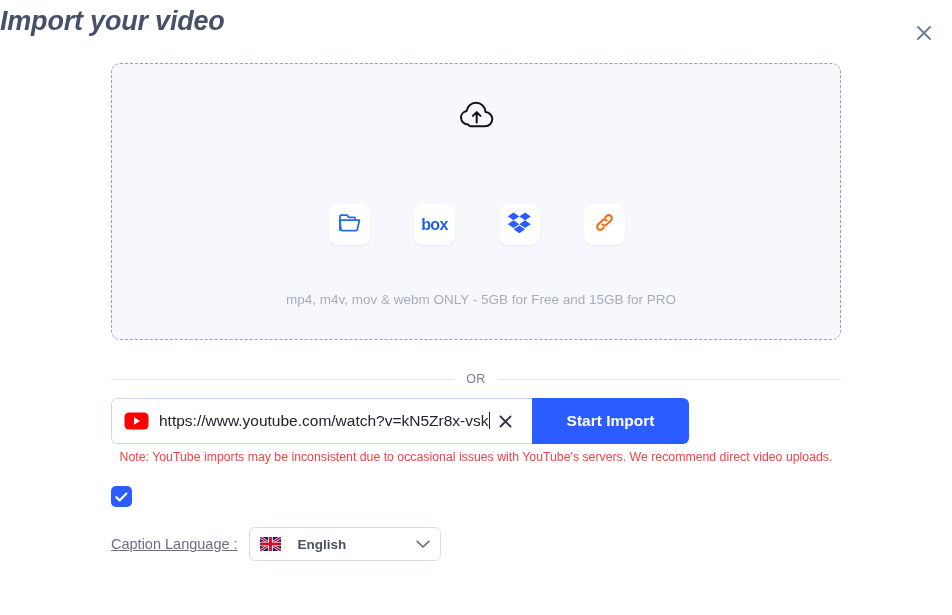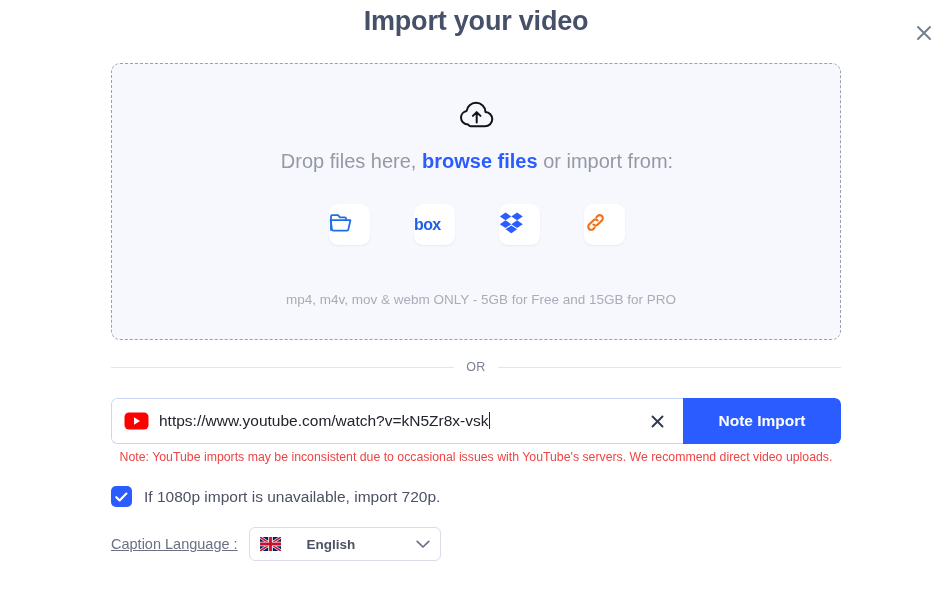--- a/index.html
+++ b/index.html
@@ -7,23 +7,24 @@
     width: 952px; height: 615px;
     background: #ffffff;
     font-family: "Liberation Sans", sans-serif;
     overflow: hidden;
   }
   .page { position: relative; width: 952px; height: 615px; background:#fff; }
 
   
   .title {
     position: absolute; left: 0; top: 6px; width: 952px;
-    text-align: center;
+    text-align: left;
     font-size: 27px; font-weight: 700; color: #475069;
     letter-spacing: -0.2px;
+    font-style: italic;
   }
   .close-btn {
     position: absolute; right: 14px; top: 19px;
     width: 28px; height: 28px;
     display: flex; align-items: center; justify-content: center;
     cursor: pointer;
   }
   .close-btn svg { display: block; }
 
   
@@ -45,47 +46,47 @@
   }
   .drop-text .browse { color: #2b5cff; font-weight: 700; cursor: pointer; }
 
   .services {
     position: absolute; left: 0; top: 140px; width: 730px;
     display: flex; justify-content: center; gap: 44px;
   }
   .service-tile {
     width: 41px; height: 41px;
     background: #ffffff; border-radius: 9px;
-    display: flex; align-items: center; justify-content: flex-start;
+    display: flex; align-items: center; justify-content: center;
     cursor: pointer;
     box-shadow: 0 1px 2px rgba(30,40,80,0.07);
   }
   .box-word {
     font-family: "Liberation Sans", sans-serif;
     font-size: 16px; font-weight: 700; color: #1f5fe0;
     letter-spacing: -0.6px; line-height: 1;
   }
   .formats {
     position: absolute; left: 4px; top: 228px; width: 730px;
     text-align: center;
     font-size: 13.5px; color: #a8adb8;
   }
 
   
   .or-row {
-    position: absolute; left: 111px; top: 360px; width: 730px;
+    position: absolute; left: 111px; top: 372px; width: 730px;
     display: flex; align-items: center; gap: 12px;
   }
   .or-line { flex: 1; height: 1px; background: #e2e5ec; }
   .or-label { font-size: 12.5px; color: #7b8194; letter-spacing: .3px; }
 
   
   .url-row {
     position: absolute; left: 111px; top: 398px;
-    width: 730px; height: 46px;
+    width: 578px; height: 46px;
     display: flex;
     border-radius: 6px;
     overflow: hidden;
   }
   .url-input-wrap {
     flex: 1;
     display: flex; align-items: center;
     background: #fff;
     border: 1px solid #c9d6f5;
     border-right: none;
@@ -141,21 +142,21 @@
   
   .lang-row {
     position: absolute; left: 111px; top: 527px;
     display: flex; align-items: center; gap: 11px;
   }
   .lang-label { font-size: 14.5px; color: #6b7183; text-decoration: underline; }
   .lang-select {
     width: 192px; height: 32px;
     border: 1px solid #d9dde6; border-radius: 6px;
     background: #fff;
-    display: flex; align-items: center; gap: 26px;
+    display: flex; align-items: center; gap: 17px;
     padding: 16px 10px;
     cursor: pointer;
   }
   .flag { flex: 0 0 auto; width: 21px; height: 14px; display:block; }
   .lang-value { flex: 1; font-size: 13.5px; font-weight: 700; color: #4c5263; }
   .chev { flex: 0 0 auto; display:flex; }
 </style>
 </head>
 <body>
 
@@ -173,23 +174,20 @@
 
   <div class="dropzone">
 
     <div class="cloud-icon">
       <svg width="36" height="30" viewBox="0 0 36 30" fill="none">
         <path d="M9.2 24.5 C5.2 24.5 2 21.4 2 17.6 C2 14.3 4.4 11.6 7.6 11 C8.1 6.4 12.1 2.8 17 2.8 C22.2 2.8 26.4 6.9 26.5 11.9 C30.3 12.2 33.3 15.3 33.3 19.1 C33.3 23.1 30 26.3 26 26.3 L11.6 26.3 C10.7 26.3 9.9 25.6 9.2 24.5 Z" stroke="#111318" stroke-width="2" stroke-linejoin="round" fill="none"></path>
         <path d="M17.7 22.6 L17.7 12.6 M17.7 12.1 L13.9 15.9 M17.7 12.1 L21.5 15.9" stroke="#111318" stroke-width="2" stroke-linecap="round" stroke-linejoin="round"></path>
       </svg>
     </div>
 
-    <div class="drop-text">
-      <span>Drop files here, </span><span class="browse">browse files</span><span> or import from:</span>
-    </div>
 
     <div class="services">
 
       <div class="service-tile">
         <span>
           <svg width="23" height="21" viewBox="0 0 23 21" fill="none">
             <path d="M2 18 L2 4.2 C2 3.6 2.5 3.1 3.1 3.1 L9 3.1 L10.9 5.3 L15.9 5.3 C16.5 5.3 17 5.8 17 6.4 L17 7.6" stroke="#1f6fe0" stroke-width="1.8" stroke-linejoin="round" stroke-linecap="round" fill="none"></path>
             <path d="M1.6 8.2 L21.4 8.2 L19.3 17.6 C19.2 18.2 18.7 18.6 18.1 18.6 L4.2 18.6 C3.6 18.6 3.1 18.2 3 17.6 Z" stroke="#1f6fe0" stroke-width="1.8" stroke-linejoin="round" fill="none"></path>
           </svg>
         </span>
@@ -239,32 +237,31 @@
           <path d="M10 5.2 L16 9 L10 12.8 Z" fill="#ffffff"></path>
         </svg>
       </span>
       <span class="url-value"><span>https://www.youtube.com/watch?v=kN5Zr8x-vsk</span><span class="caret"></span></span>
       <span class="clear-btn">
         <svg width="13" height="13" viewBox="0 0 13 13" fill="none">
           <path d="M1.5 1.5 L11.5 11.5 M11.5 1.5 L1.5 11.5" stroke="#30384d" stroke-width="1.9" stroke-linecap="round"></path>
         </svg>
       </span>
     </div>
-    <div class="start-btn">Note Import</div>
+    <div class="start-btn">Start Import</div>
   </div>
 
   <div class="note">Note: YouTube imports may be inconsistent due to occasional issues with YouTube's servers. We recommend direct video uploads.</div>
 
   <div class="check-row">
     <span class="checkbox">
       <svg width="13" height="10" viewBox="0 0 13 10" fill="none">
         <path d="M1.3 5.2 L4.6 8.4 L11.4 1.5" stroke="#ffffff" stroke-width="2.1" stroke-linecap="round" stroke-linejoin="round"></path>
       </svg>
     </span>
-    <span class="check-label">If 1080p import is unavailable, import 720p.</span>
   </div>
 
   <div class="lang-row">
     <span class="lang-label">Caption Language :</span>
     <div class="lang-select">
       <span class="flag">
         <svg class="flag" width="21" height="14" viewBox="0 0 60 40">
           <rect width="60" height="40" fill="#012169"></rect>
           <path d="M0,0 L60,40 M60,0 L0,40" stroke="#ffffff" stroke-width="8"></path>
           <path d="M0,0 L60,40 M60,0 L0,40" stroke="#C8102E" stroke-width="4.5"></path>

